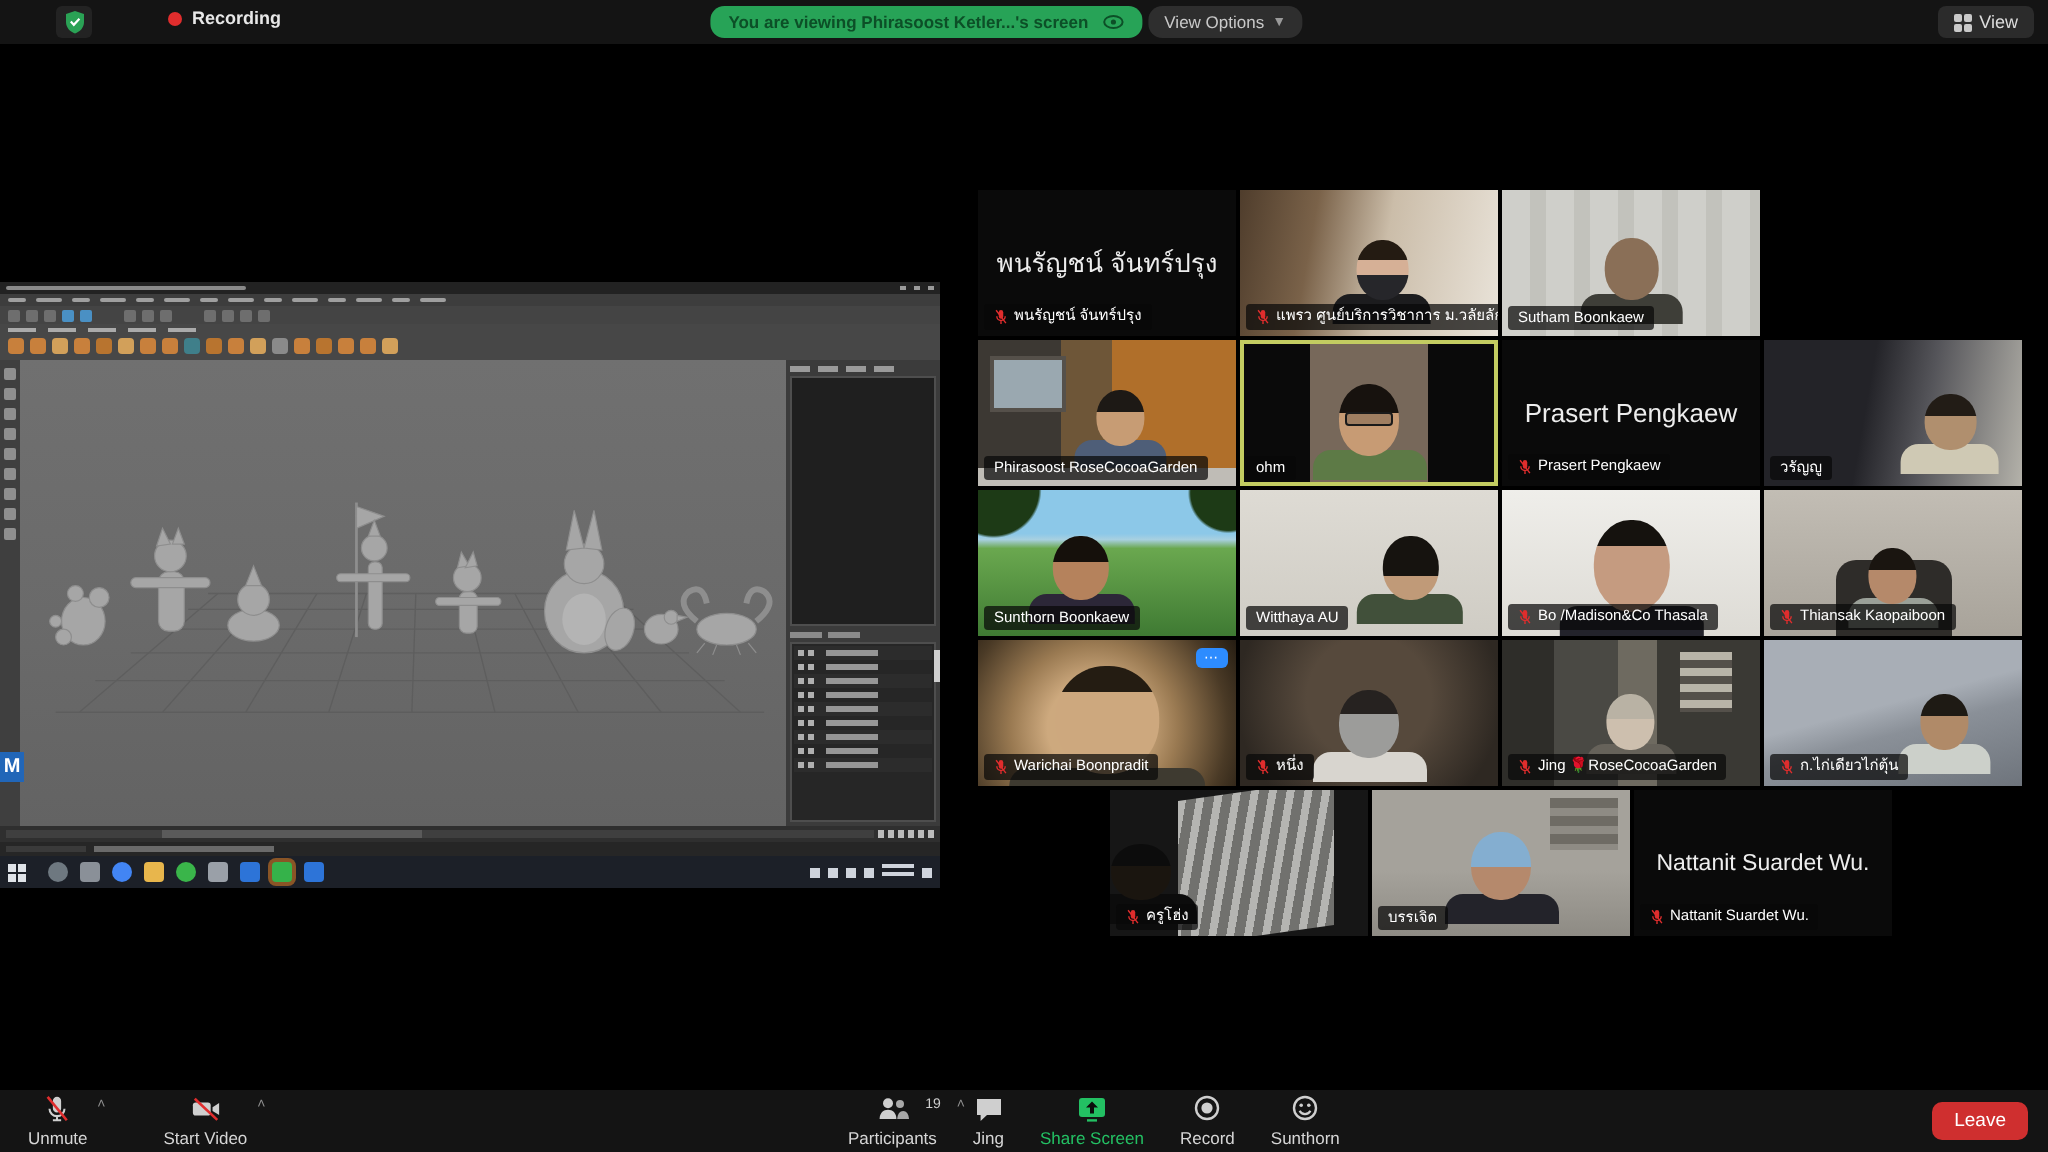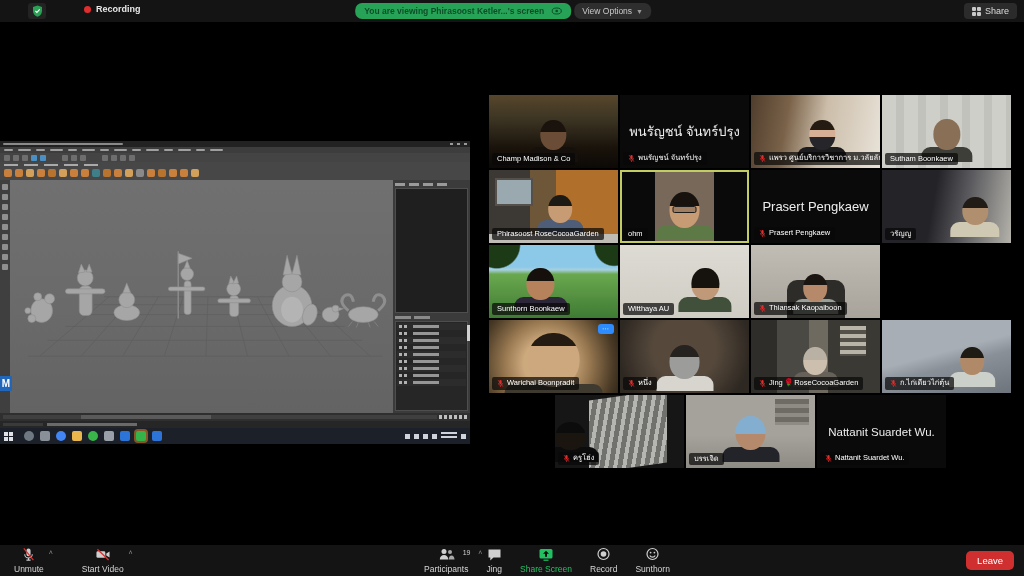--- a/index.html
+++ b/index.html
@@ -206,21 +206,21 @@
       <span class="caret-down">▼</span>
     </div>
   </div>
   <div class="view-btn">
     <span class="grid-glyph">
         <i></i>
         <i></i>
         <i></i>
         <i></i>
       </span>
-    <span>Share</span>
+    <span>View</span>
   </div>
 </div>
 
 <div class="maya">
   <div class="m-title">
       <b></b>
       <span class="sp"></span>
       <i></i>
       <i></i>
       <i></i>
@@ -468,29 +468,20 @@
         </span>
         <i></i>
       </div>
   </div>
   <div class="m-scroll"></div>
 </div>
 <div class="m-badge">M</div>
 
 <div class="pgrid">
   <div class="prow">
-    <div class="tile t0">
-      <span class="person">
-          <span class="head"></span>
-          <span class="torso"></span>
-        </span>
-      <span class="nlabel">
-          <span>Champ Madison &amp; Co</span>
-        </span>
-    </div>
     <div class="tile t1">
       <span class="center-name">พนรัญชน์ จันทร์ปรุง</span>
       <span class="nlabel">
           <svg class="mic" viewBox="0 0 10 12" width="7" height="9">
             <path fill="#e02d2d" d="M5 1a1.6 1.6 0 0 1 1.6 1.6v3a1.6 1.6 0 1 1-3.2 0v-3A1.6 1.6 0 0 1 5 1z"></path>
             <path fill="none" stroke="#e02d2d" d="M2 5.5a3 3 0 0 0 6 0M5 8.7V11M1.5 1.2l7 9.2"></path>
           </svg>
           <span>พนรัญชน์ จันทร์ปรุง</span>
         </span>
     </div>
@@ -566,20 +557,33 @@
           <span>Sunthorn Boonkaew</span>
         </span>
     </div>
     <div class="tile t9">
       <span class="person">
           <span class="head"></span>
           <span class="torso"></span>
         </span>
       <span class="nlabel">
           <span>Witthaya AU</span>
+        </span>
+    </div>
+    <div class="tile t10">
+      <span class="person">
+          <span class="head"></span>
+          <span class="torso"></span>
+        </span>
+      <span class="nlabel">
+          <svg class="mic" viewBox="0 0 10 12" width="7" height="9">
+            <path fill="#e02d2d" d="M5 1a1.6 1.6 0 0 1 1.6 1.6v3a1.6 1.6 0 1 1-3.2 0v-3A1.6 1.6 0 0 1 5 1z"></path>
+            <path fill="none" stroke="#e02d2d" d="M2 5.5a3 3 0 0 0 6 0M5 8.7V11M1.5 1.2l7 9.2"></path>
+          </svg>
+          <span>Bo /Madison&amp;Co Thasala</span>
         </span>
     </div>
     <div class="tile t11">
       <span class="person">
           <span class="head"></span>
           <span class="torso"></span>
         </span>
       <span class="nlabel">
           <svg class="mic" viewBox="0 0 10 12" width="7" height="9">
             <path fill="#e02d2d" d="M5 1a1.6 1.6 0 0 1 1.6 1.6v3a1.6 1.6 0 1 1-3.2 0v-3A1.6 1.6 0 0 1 5 1z"></path>

